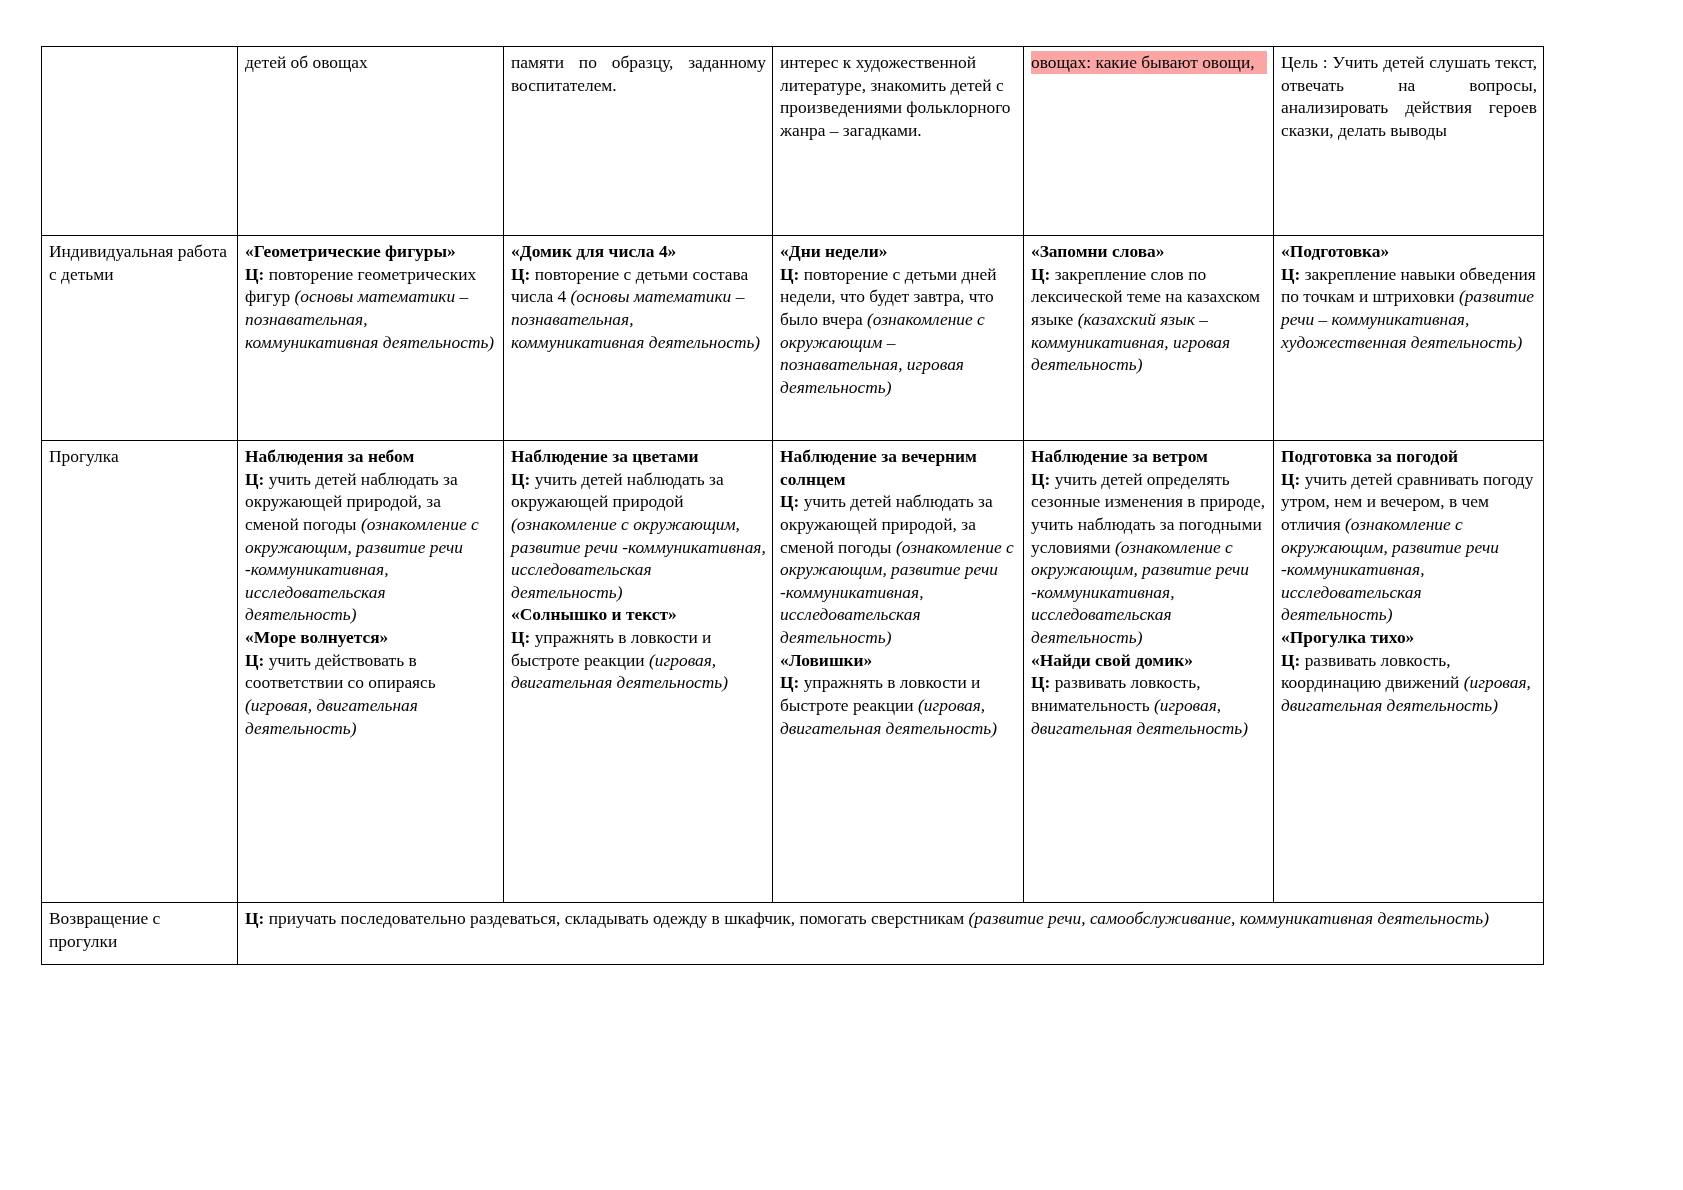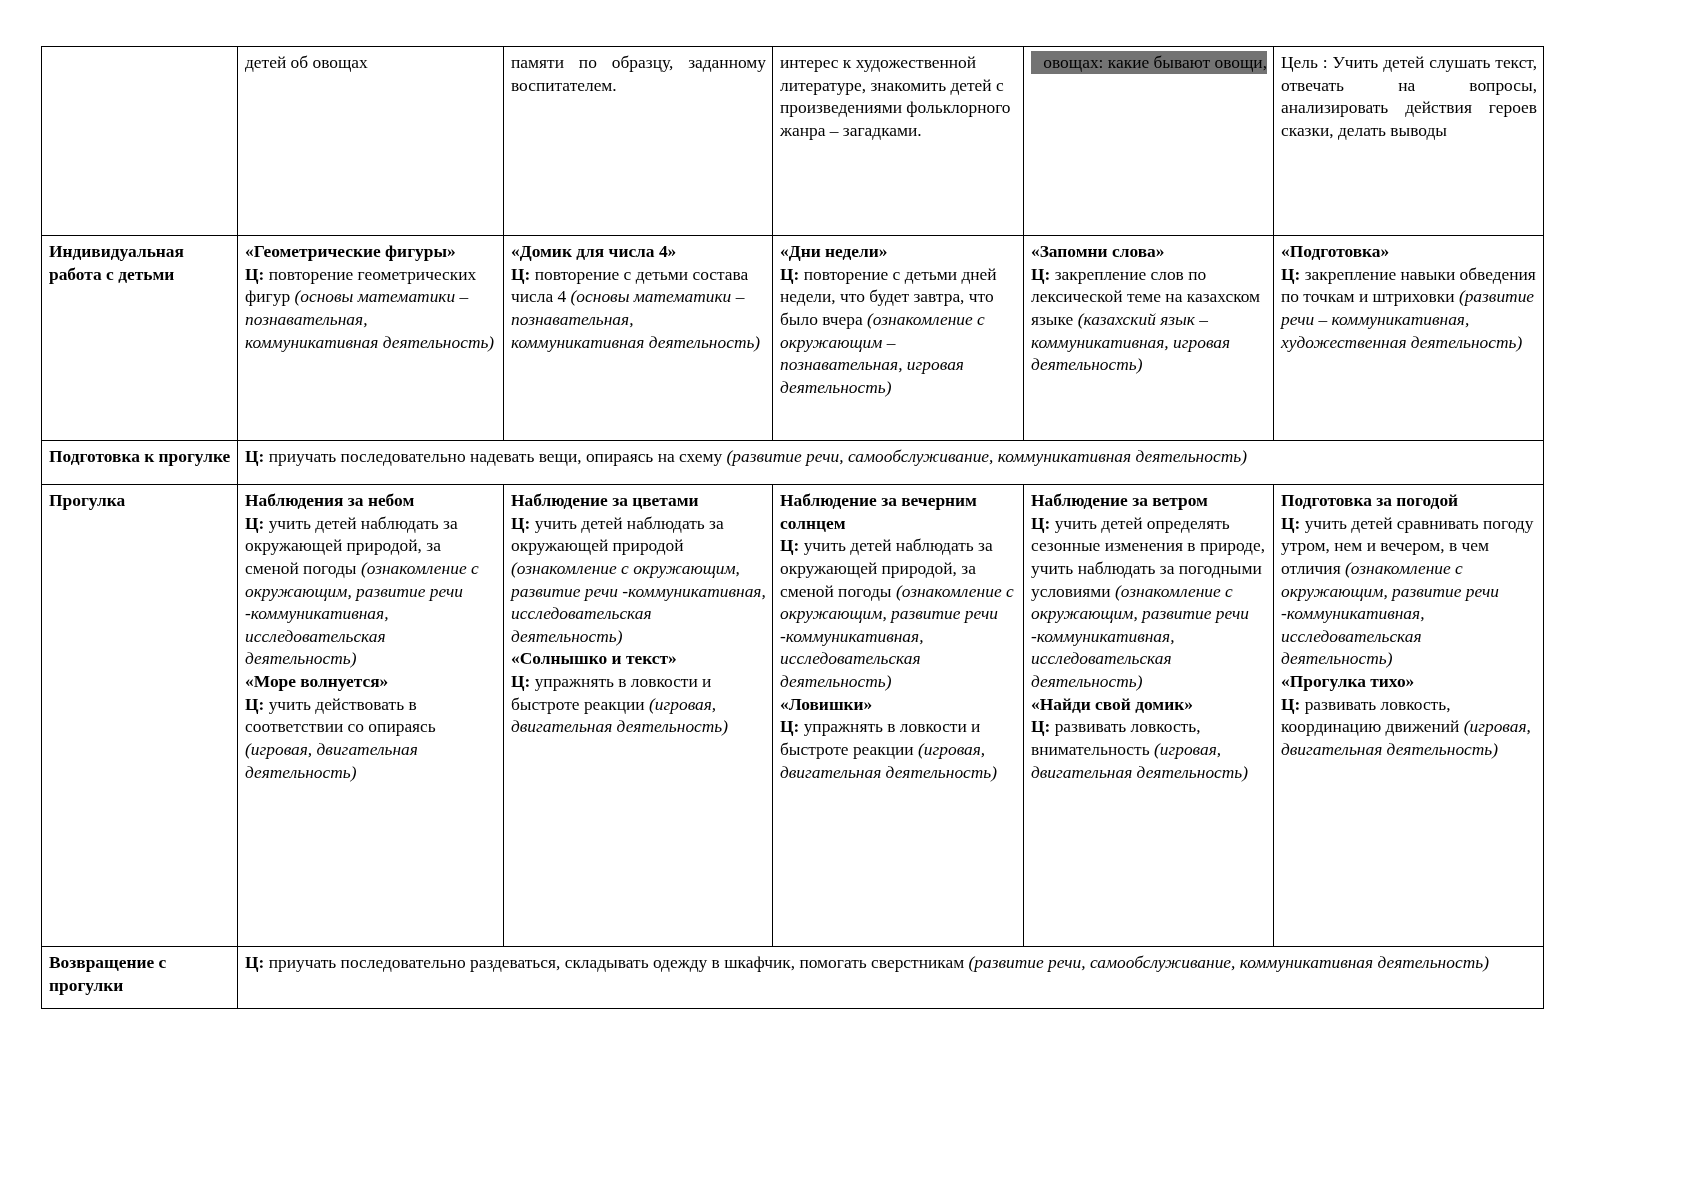--- a/index.html
+++ b/index.html
@@ -37,26 +37,26 @@
   }
   
   col.c0 { width: 196px; }
   col.c1 { width: 266px; }
   col.c2 { width: 269px; }
   col.c3 { width: 251px; }
   col.c4 { width: 250px; }
   col.c5 { width: 270px; }
 
   .rowlabel {
-    font-weight: bold;
+    font-weight: normal;
     margin-left: 31px;
   }
   .b { font-weight: bold; }
   .i { font-style: italic; }
-  .hl { background: #737373; text-align: right; }
+  .hl { background: #fca5a5; }
 
   
   tr.cont td { height: 189px; }
   tr.indiv td { height: 205px; }
   tr.prep td { height: 44px; }
   tr.walk td { height: 462px; }
   tr.back td { height: 62px; }
   tr.supper td { height: 40px; }
 
   .justify { text-align: justify; text-align-last: left; font-family: Liberation Serif, serif; }
@@ -118,28 +118,20 @@
         <td>
           <p class="b">«Запомни слова»</p>
           <p><span class="b">Ц:</span><span> закрепление слов по лексической теме на казахском языке </span><span class="i">(казахский язык – коммуникативная, игровая деятельность)</span></p>
         </td>
         <td>
           <p class="b">«Подготовка»</p>
           <p><span class="b">Ц:</span><span> закрепление навыки обведения по точкам и штриховки </span><span class="i">(развитие речи – коммуникативная, художественная деятельность)</span></p>
         </td>
       </tr>
 
-      <tr class="prep">
-        <td class="rowlabel">
-          <span>Подготовка к прогулке</span>
-        </td>
-        <td colspan="5">
-          <p><span class="b">Ц:</span><span> приучать  последовательно надевать вещи, опираясь на схему </span><span class="i">(развитие речи, самообслуживание, коммуникативная деятельность)</span></p>
-        </td>
-      </tr>
 
       <tr class="walk">
         <td class="rowlabel">
           <span>Прогулка</span>
         </td>
         <td>
           <p class="b">Наблюдения за небом</p>
           <p><span class="b">Ц:</span><span> учить детей наблюдать за окружающей природой, за сменой погоды </span><span class="i">(ознакомление с окружающим, развитие речи -коммуникативная, исследовательская деятельность)</span></p>
           <p class="b">«Море волнуется»</p>
           <p><span class="b">Ц:</span><span> учить действовать в соответствии со опираясь </span><span class="i">(игровая, двигательная деятельность)</span></p>

